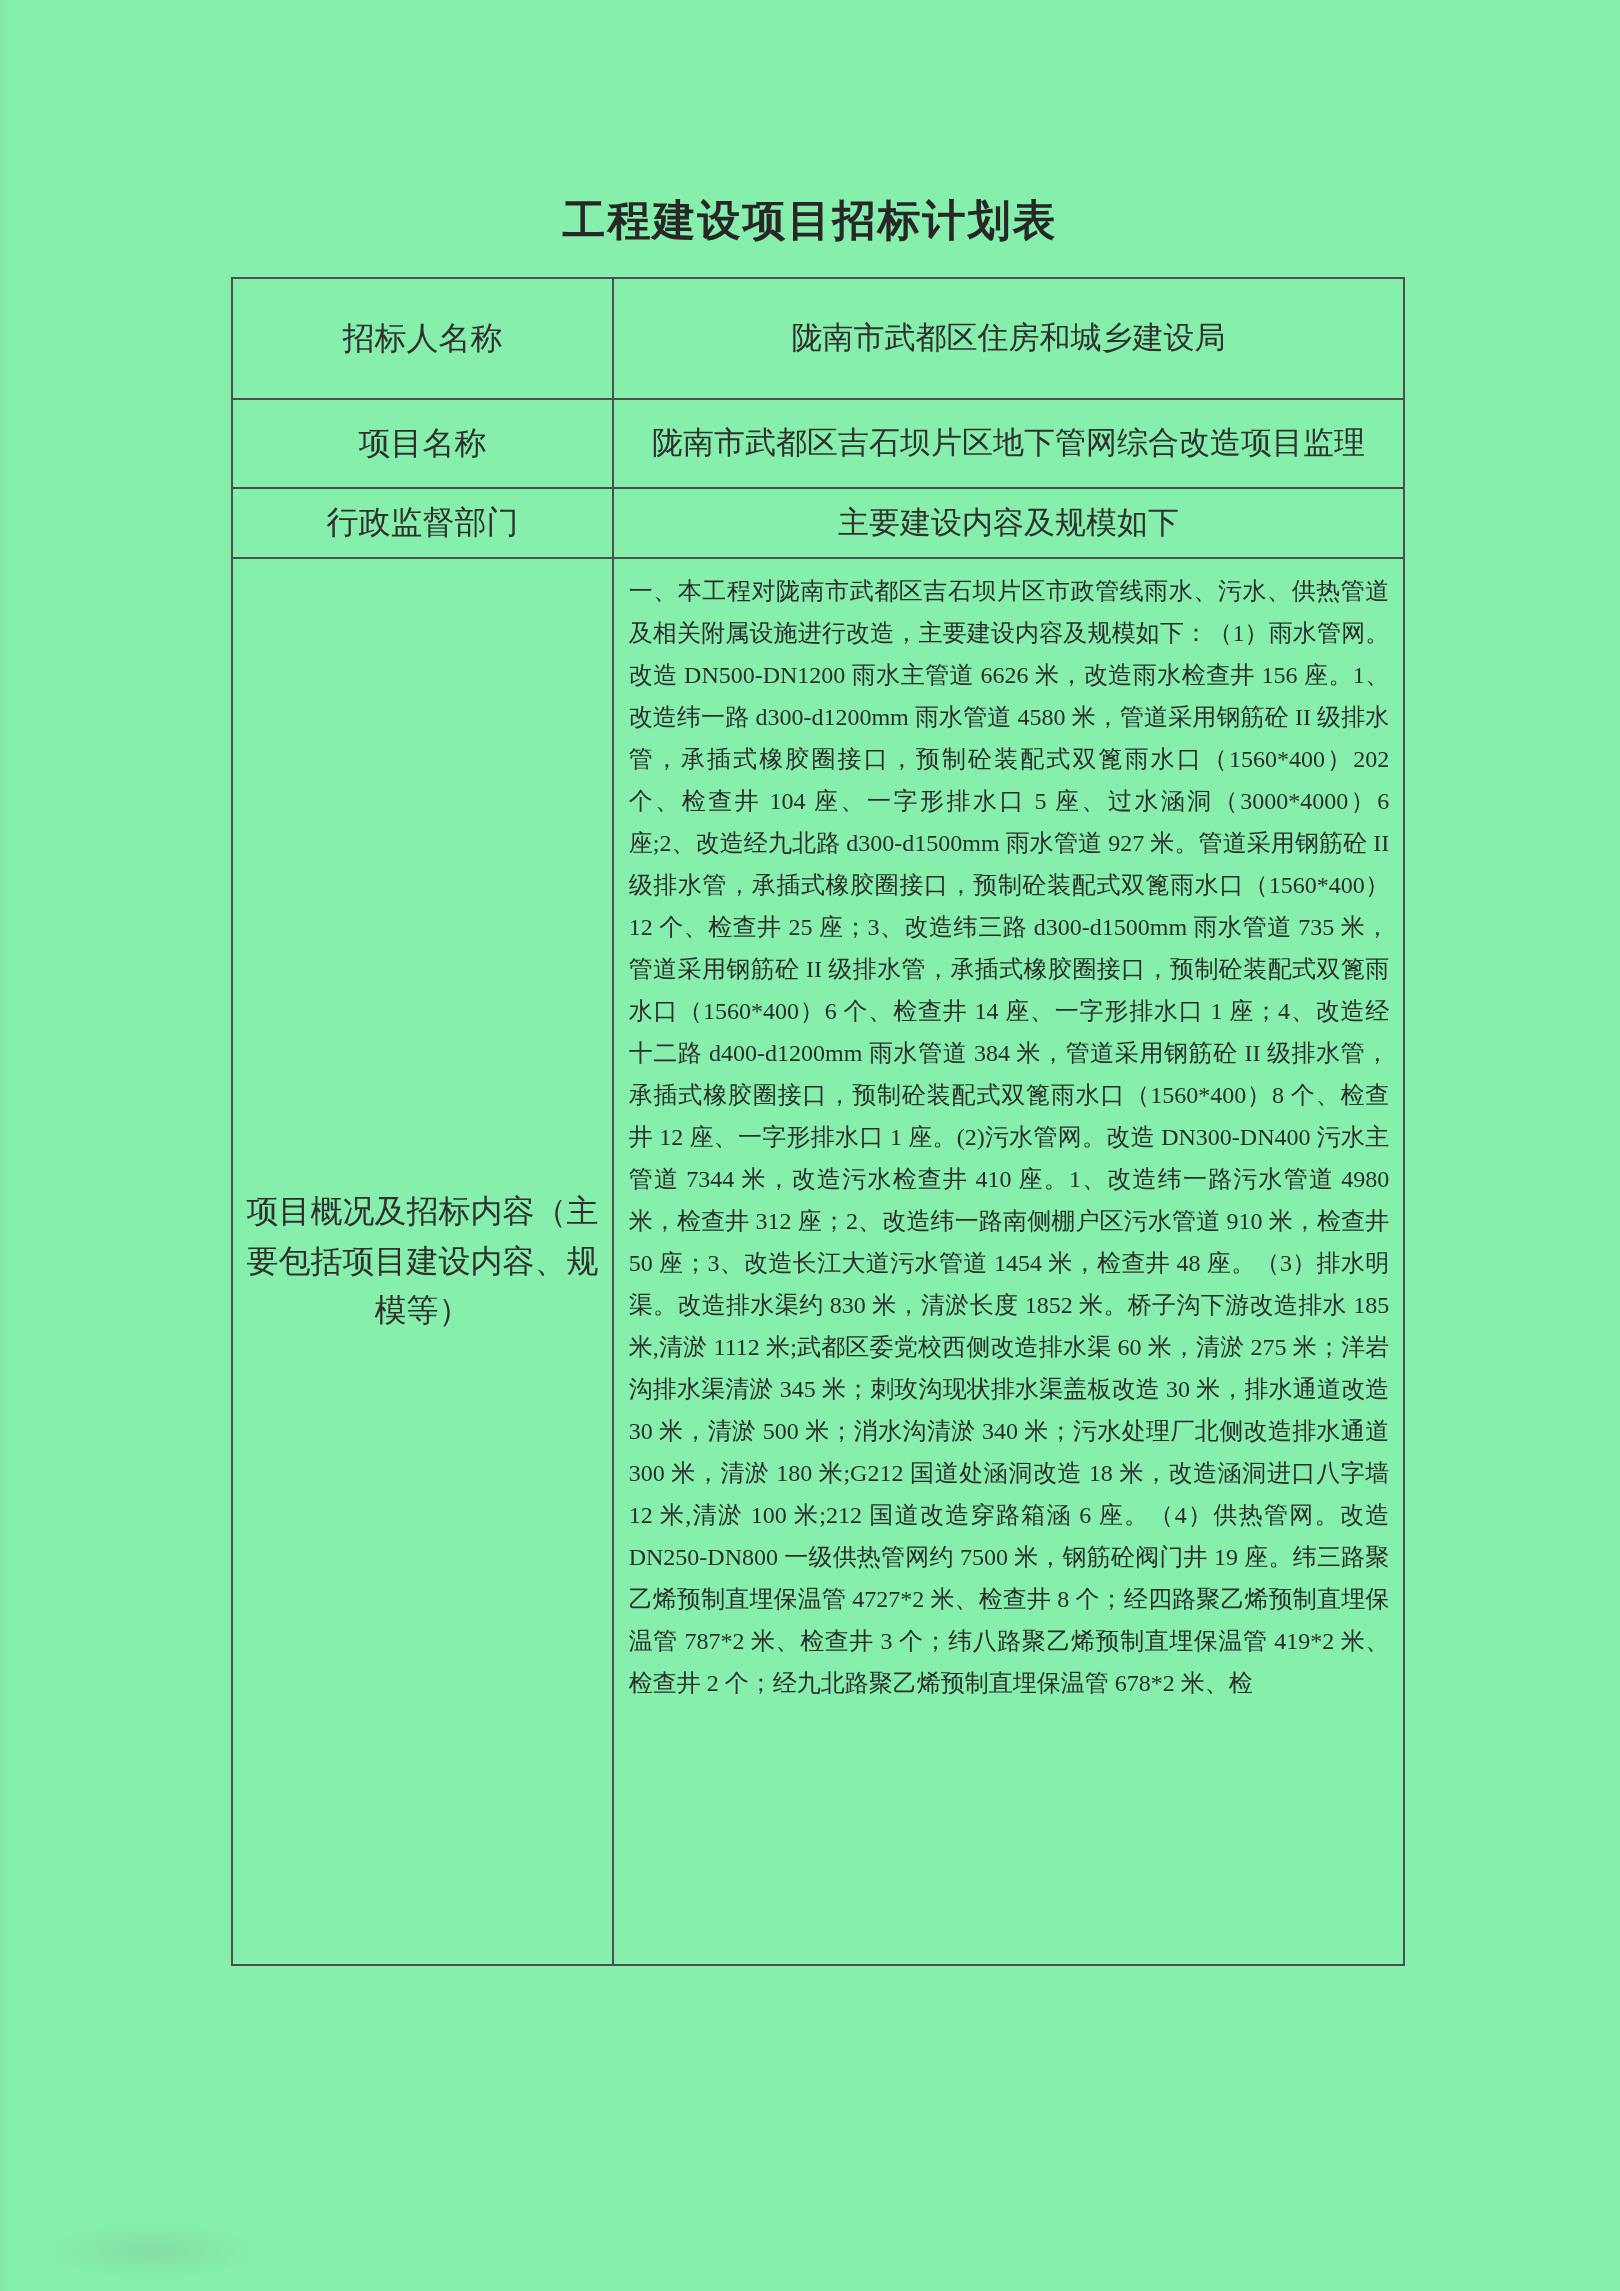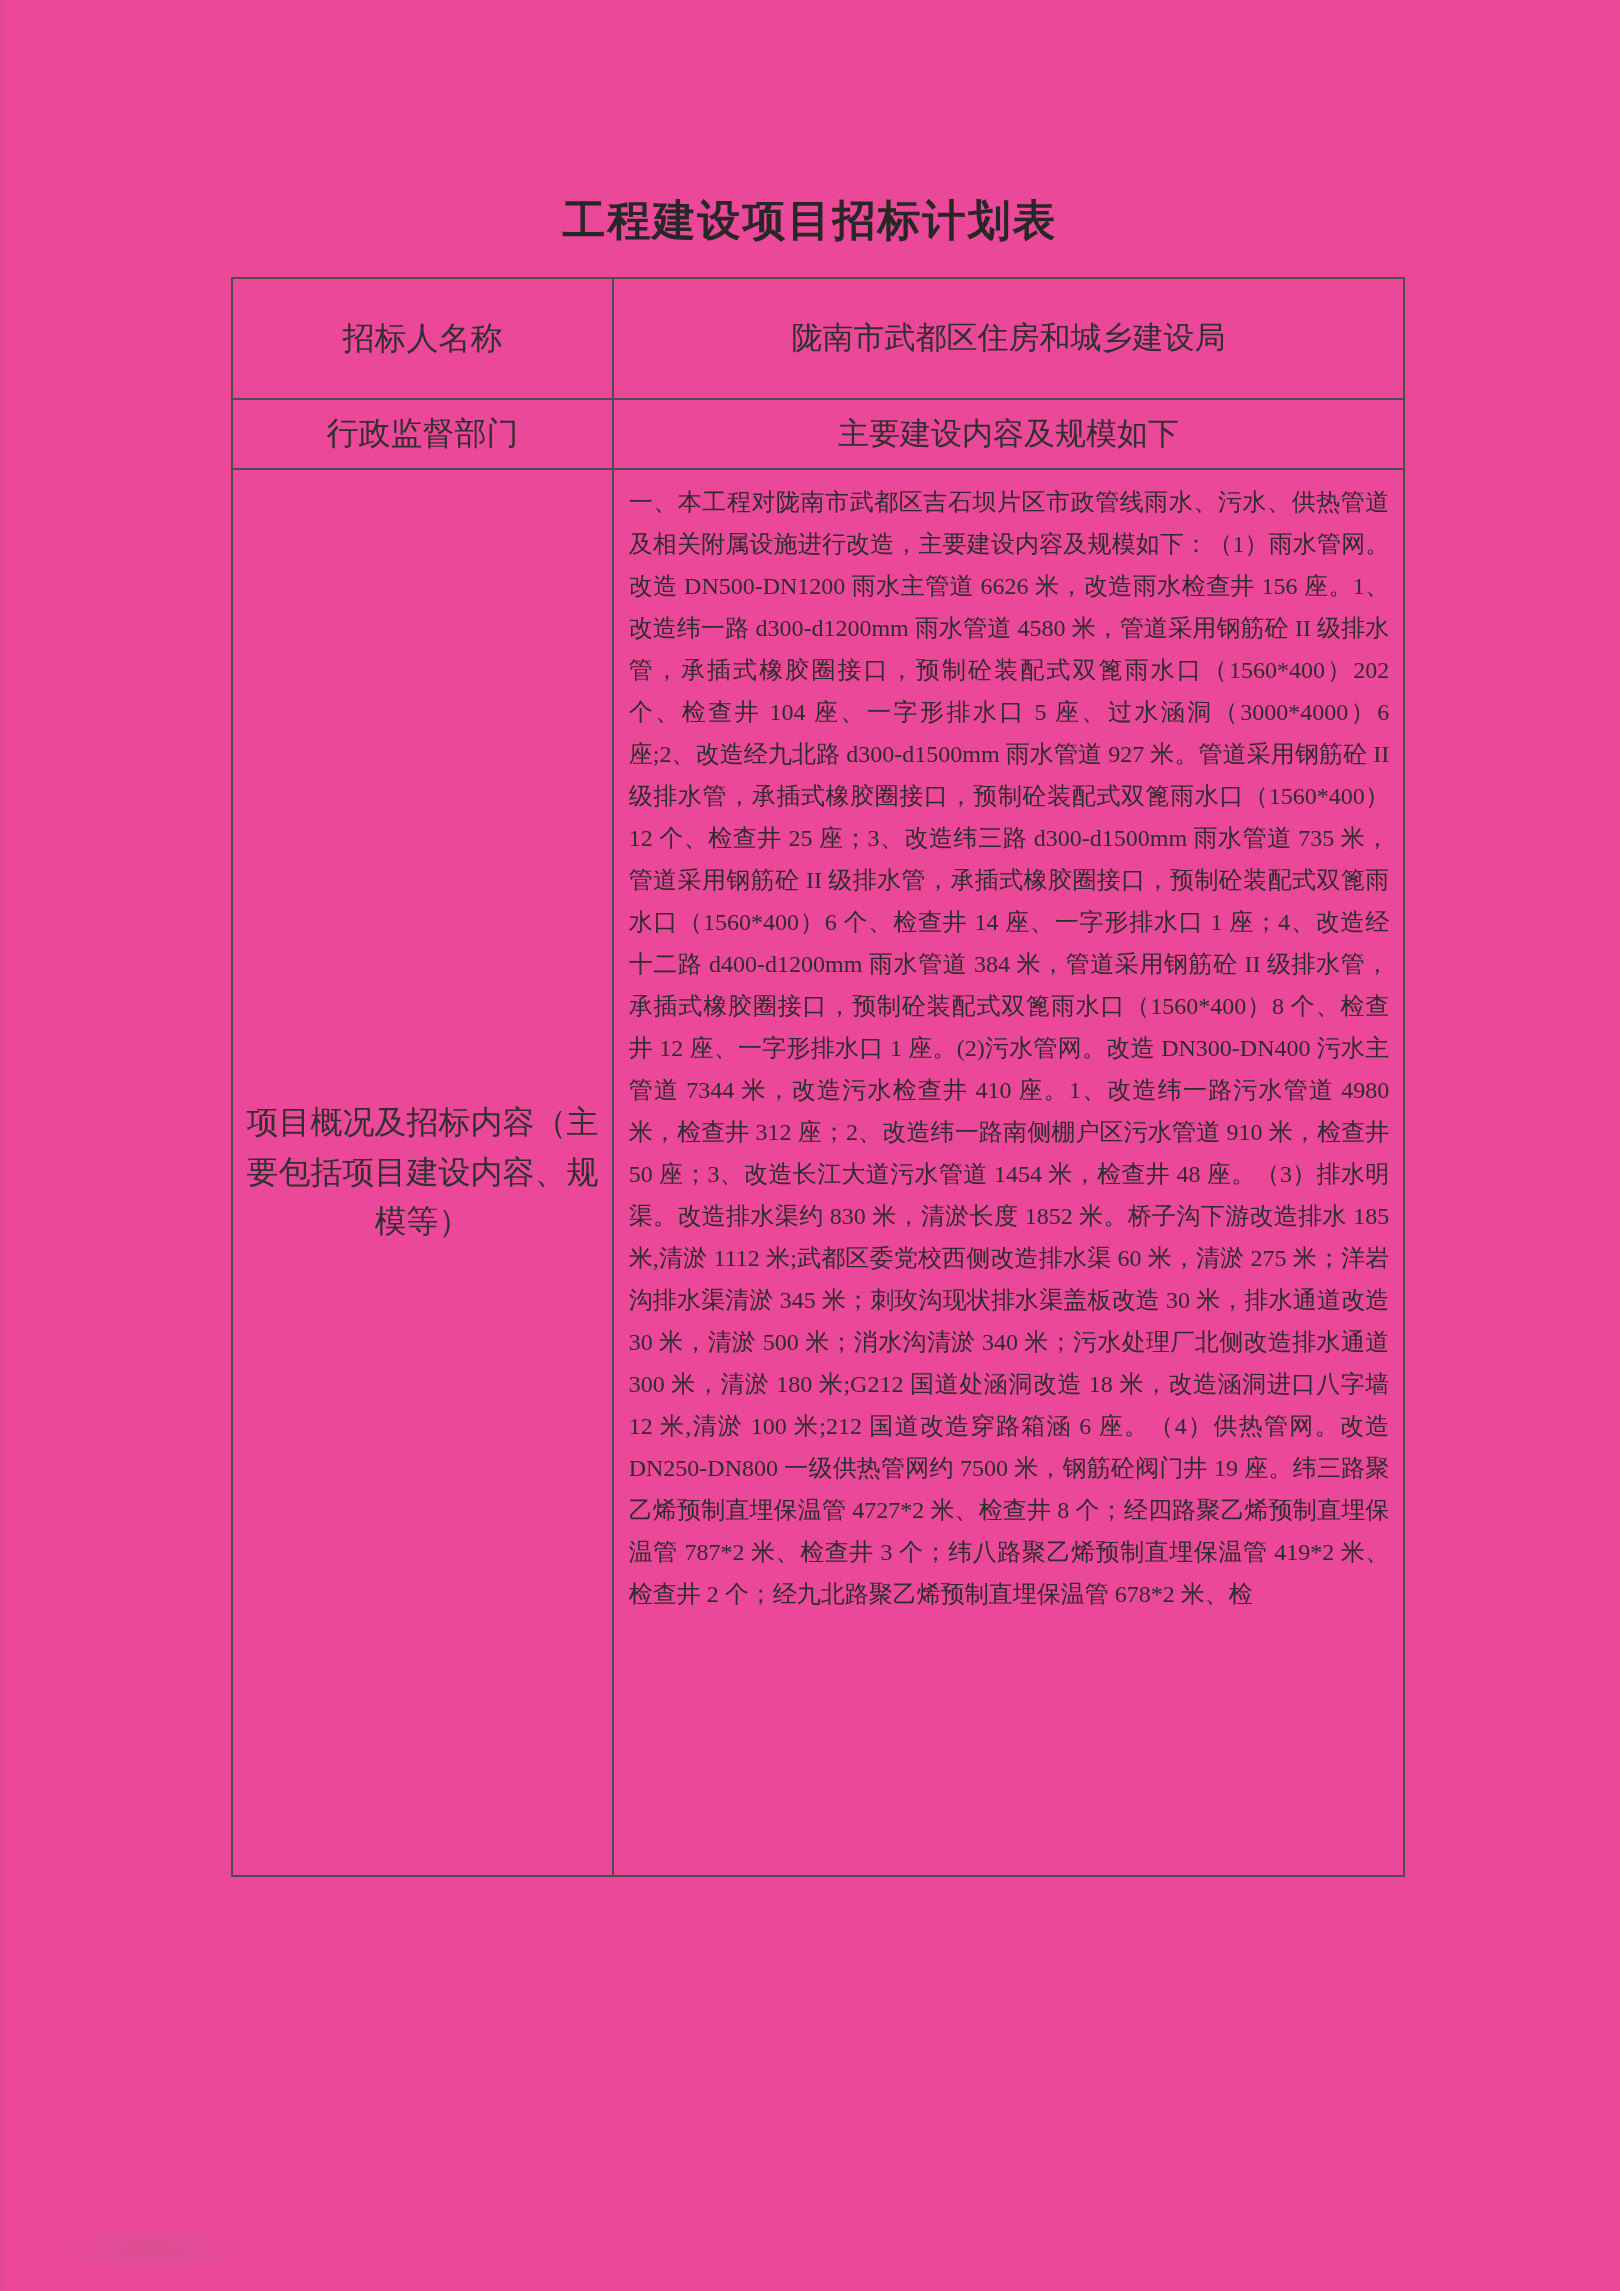--- a/index.html
+++ b/index.html
@@ -4,21 +4,21 @@
 <style>
   html, body {
     margin: 0;
     padding: 0;
     background: #ffffff;
   }
   .page {
     position: relative;
     width: 1620px;
     height: 2292px;
-    background: #ec4899;
+    background: #86efac;
     font-family: "Liberation Serif", "DejaVu Serif", serif;
     color: #2f2f2f;
     overflow: hidden;
   }
   .doc-title {
     position: absolute;
     top: 192px;
     left: 0;
     width: 100%;
     text-align: center;
@@ -101,20 +101,24 @@
   <table class="bid-table">
     <colgroup>
       <col class="col-label">
       <col class="col-value">
     </colgroup>
     <tbody>
       <tr class="row-1">
         <td class="label-cell">招标人名称</td>
         <td class="value-cell">陇南市武都区住房和城乡建设局</td>
       </tr>
+      <tr class="row-2">
+        <td class="label-cell">项目名称</td>
+        <td class="value-cell">陇南市武都区吉石坝片区地下管网综合改造项目监理</td>
+      </tr>
       <tr class="row-3">
         <td class="label-cell">行政监督部门</td>
         <td class="value-cell">主要建设内容及规模如下</td>
       </tr>
       <tr class="row-5">
         <td class="label-cell">项目概况及招标内容（主
 要包括项目建设内容、规
 模等）</td>
         <td class="content-cell">一、本工程对陇南市武都区吉石坝片区市政管线雨水、污水、供热管道及相关附属设施进行改造，主要建设内容及规模如下：（1）雨水管网。改造 DN500-DN1200 雨水主管道 6626 米，改造雨水检查井 156 座。1、改造纬一路 d300-d1200mm 雨水管道 4580 米，管道采用钢筋砼 II 级排水管，承插式橡胶圈接口，预制砼装配式双篦雨水口（1560*400）202 个、检查井 104 座、一字形排水口 5 座、过水涵洞（3000*4000）6 座;2、改造经九北路 d300-d1500mm 雨水管道 927 米。管道采用钢筋砼 II 级排水管，承插式橡胶圈接口，预制砼装配式双篦雨水口（1560*400）12 个、检查井 25 座；3、改造纬三路 d300-d1500mm 雨水管道 735 米，管道采用钢筋砼 II 级排水管，承插式橡胶圈接口，预制砼装配式双篦雨水口（1560*400）6 个、检查井 14 座、一字形排水口 1 座；4、改造经十二路 d400-d1200mm 雨水管道 384 米，管道采用钢筋砼 II 级排水管，承插式橡胶圈接口，预制砼装配式双篦雨水口（1560*400）8 个、检查井 12 座、一字形排水口 1 座。(2)污水管网。改造 DN300-DN400 污水主管道 7344 米，改造污水检查井 410 座。1、改造纬一路污水管道 4980 米，检查井 312 座；2、改造纬一路南侧棚户区污水管道 910 米，检查井 50 座；3、改造长江大道污水管道 1454 米，检查井 48 座。（3）排水明渠。改造排水渠约 830 米，清淤长度 1852 米。桥子沟下游改造排水 185 米,清淤 1112 米;武都区委党校西侧改造排水渠 60 米，清淤 275 米；洋岩沟排水渠清淤 345 米；刺玫沟现状排水渠盖板改造 30 米，排水通道改造 30 米，清淤 500 米；消水沟清淤 340 米；污水处理厂北侧改造排水通道 300 米，清淤 180 米;G212 国道处涵洞改造 18 米，改造涵洞进口八字墙 12 米,清淤 100 米;212 国道改造穿路箱涵 6 座。（4）供热管网。改造 DN250-DN800 一级供热管网约 7500 米，钢筋砼阀门井 19 座。纬三路聚乙烯预制直埋保温管 4727*2 米、检查井 8 个；经四路聚乙烯预制直埋保温管 787*2 米、检查井 3 个；纬八路聚乙烯预制直埋保温管 419*2 米、检查井 2 个；经九北路聚乙烯预制直埋保温管 678*2 米、检</td>
       </tr>

